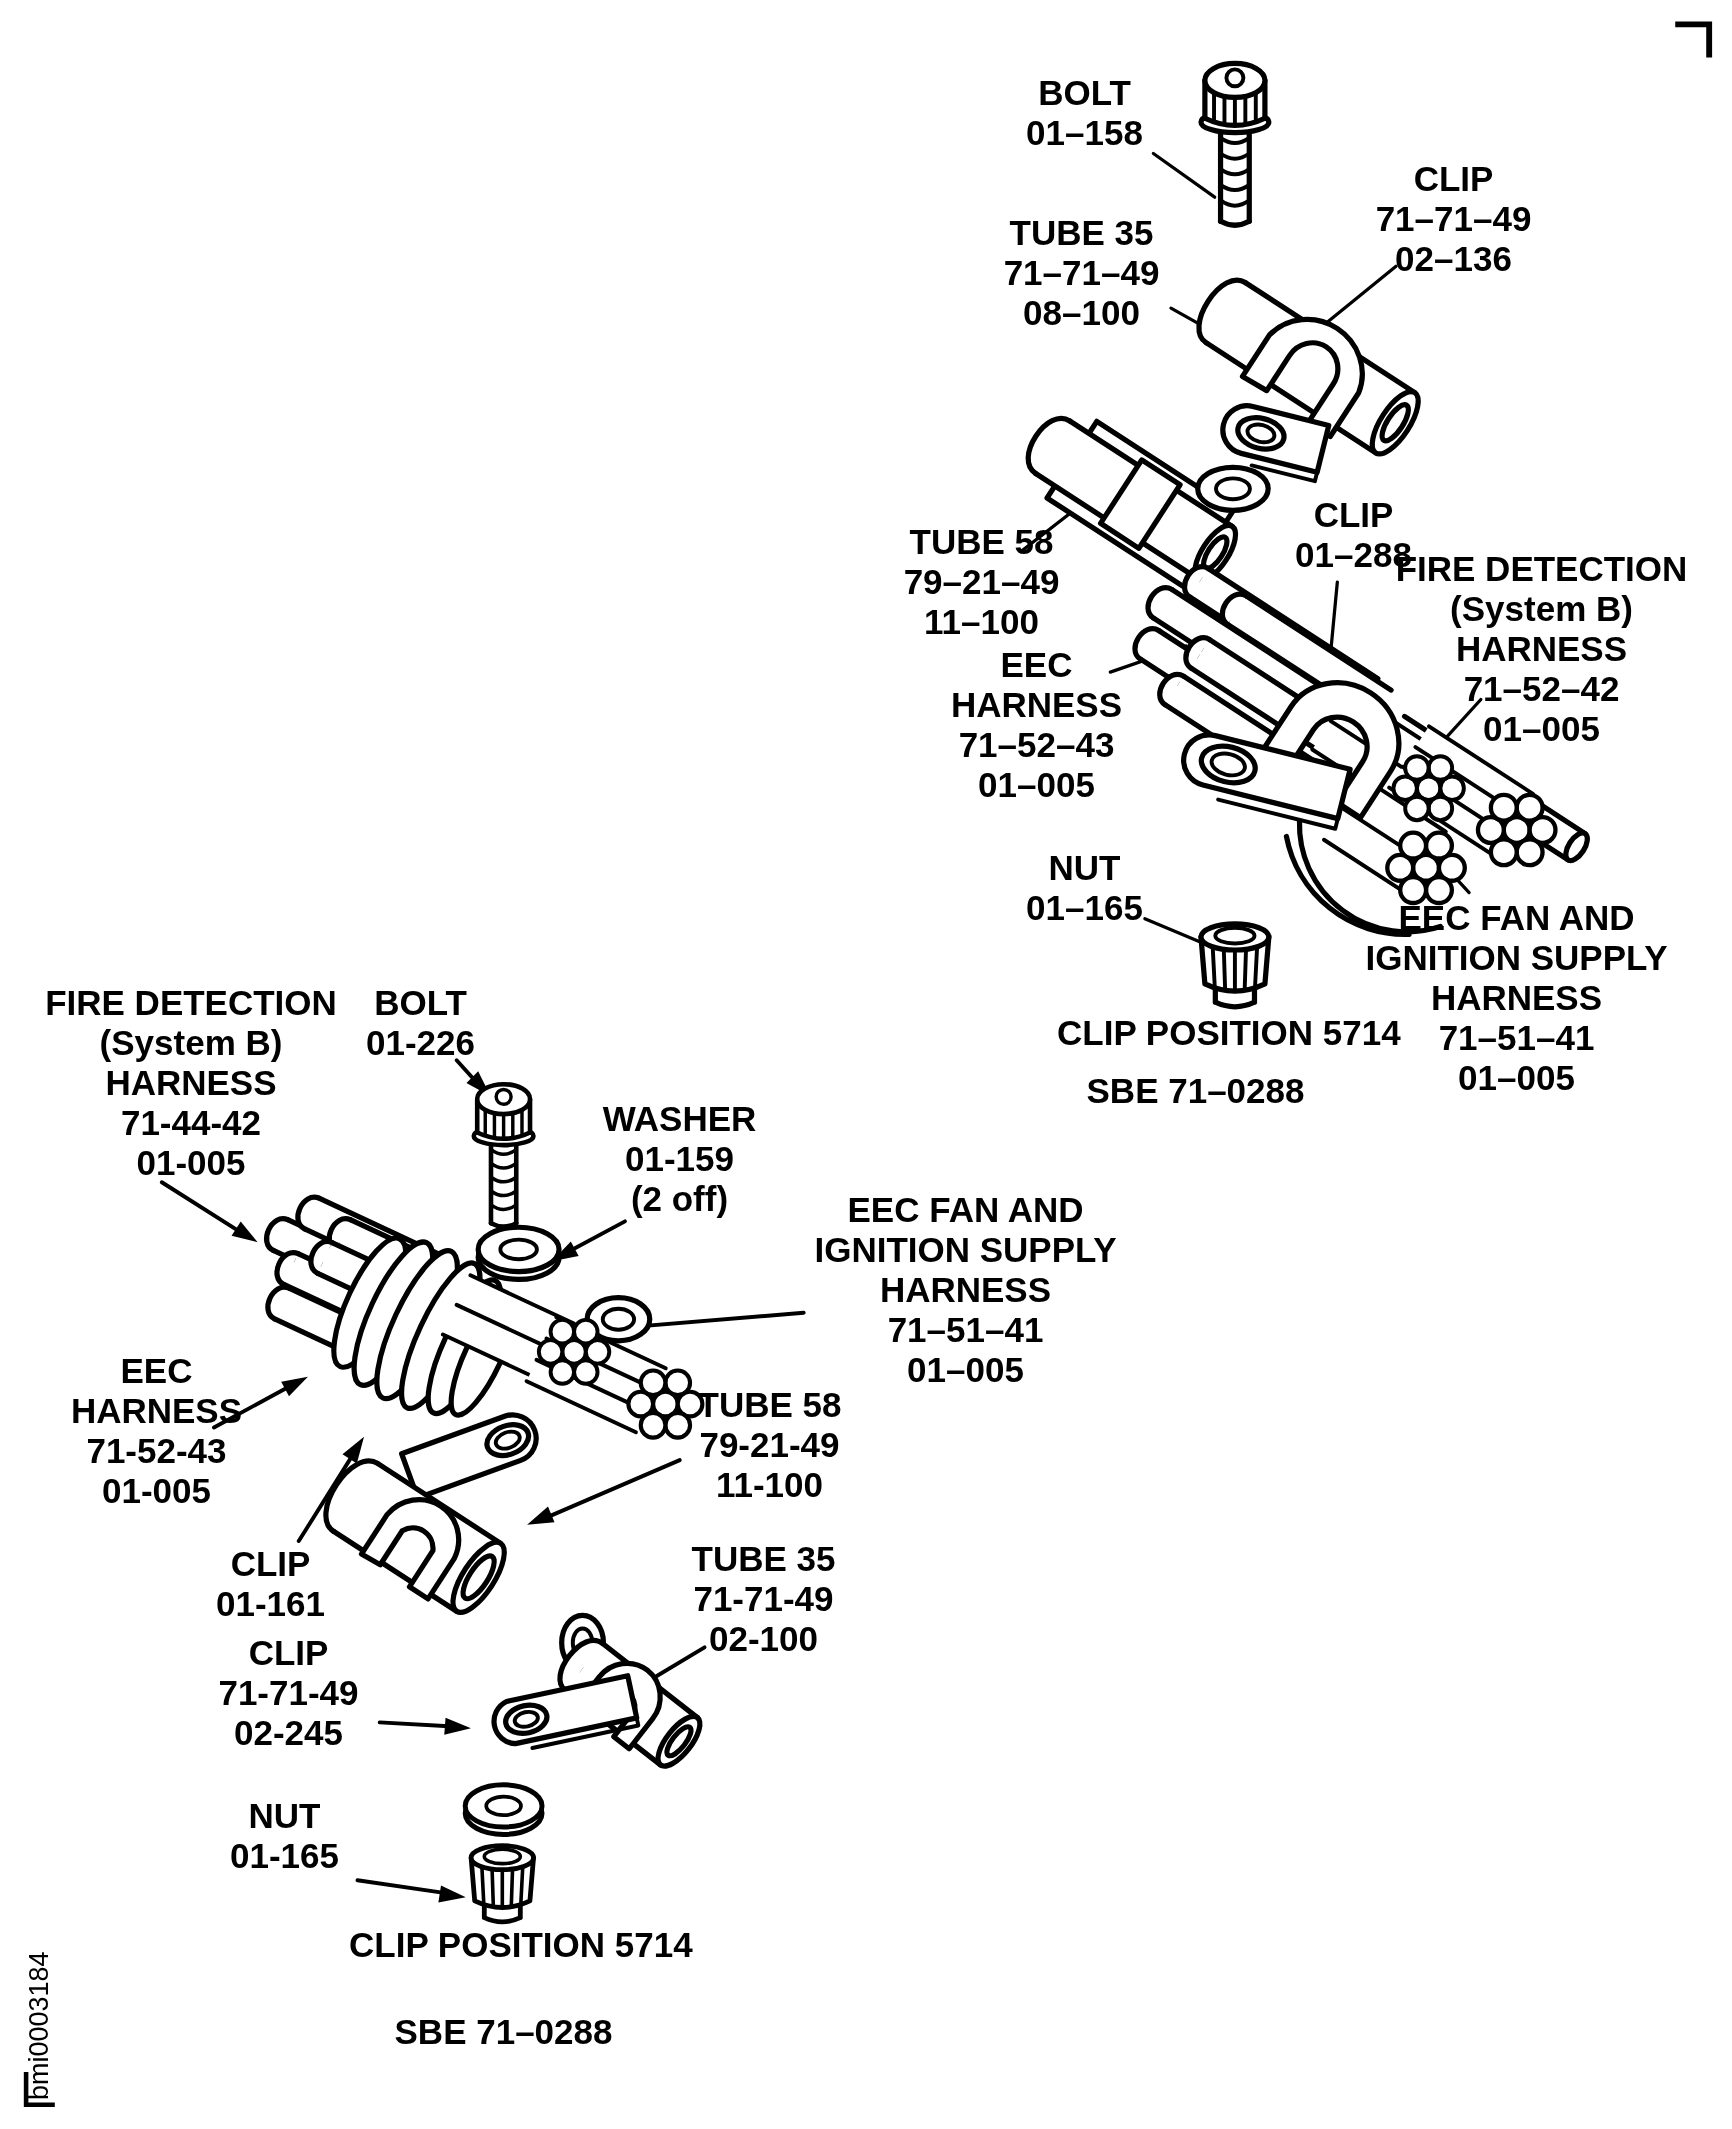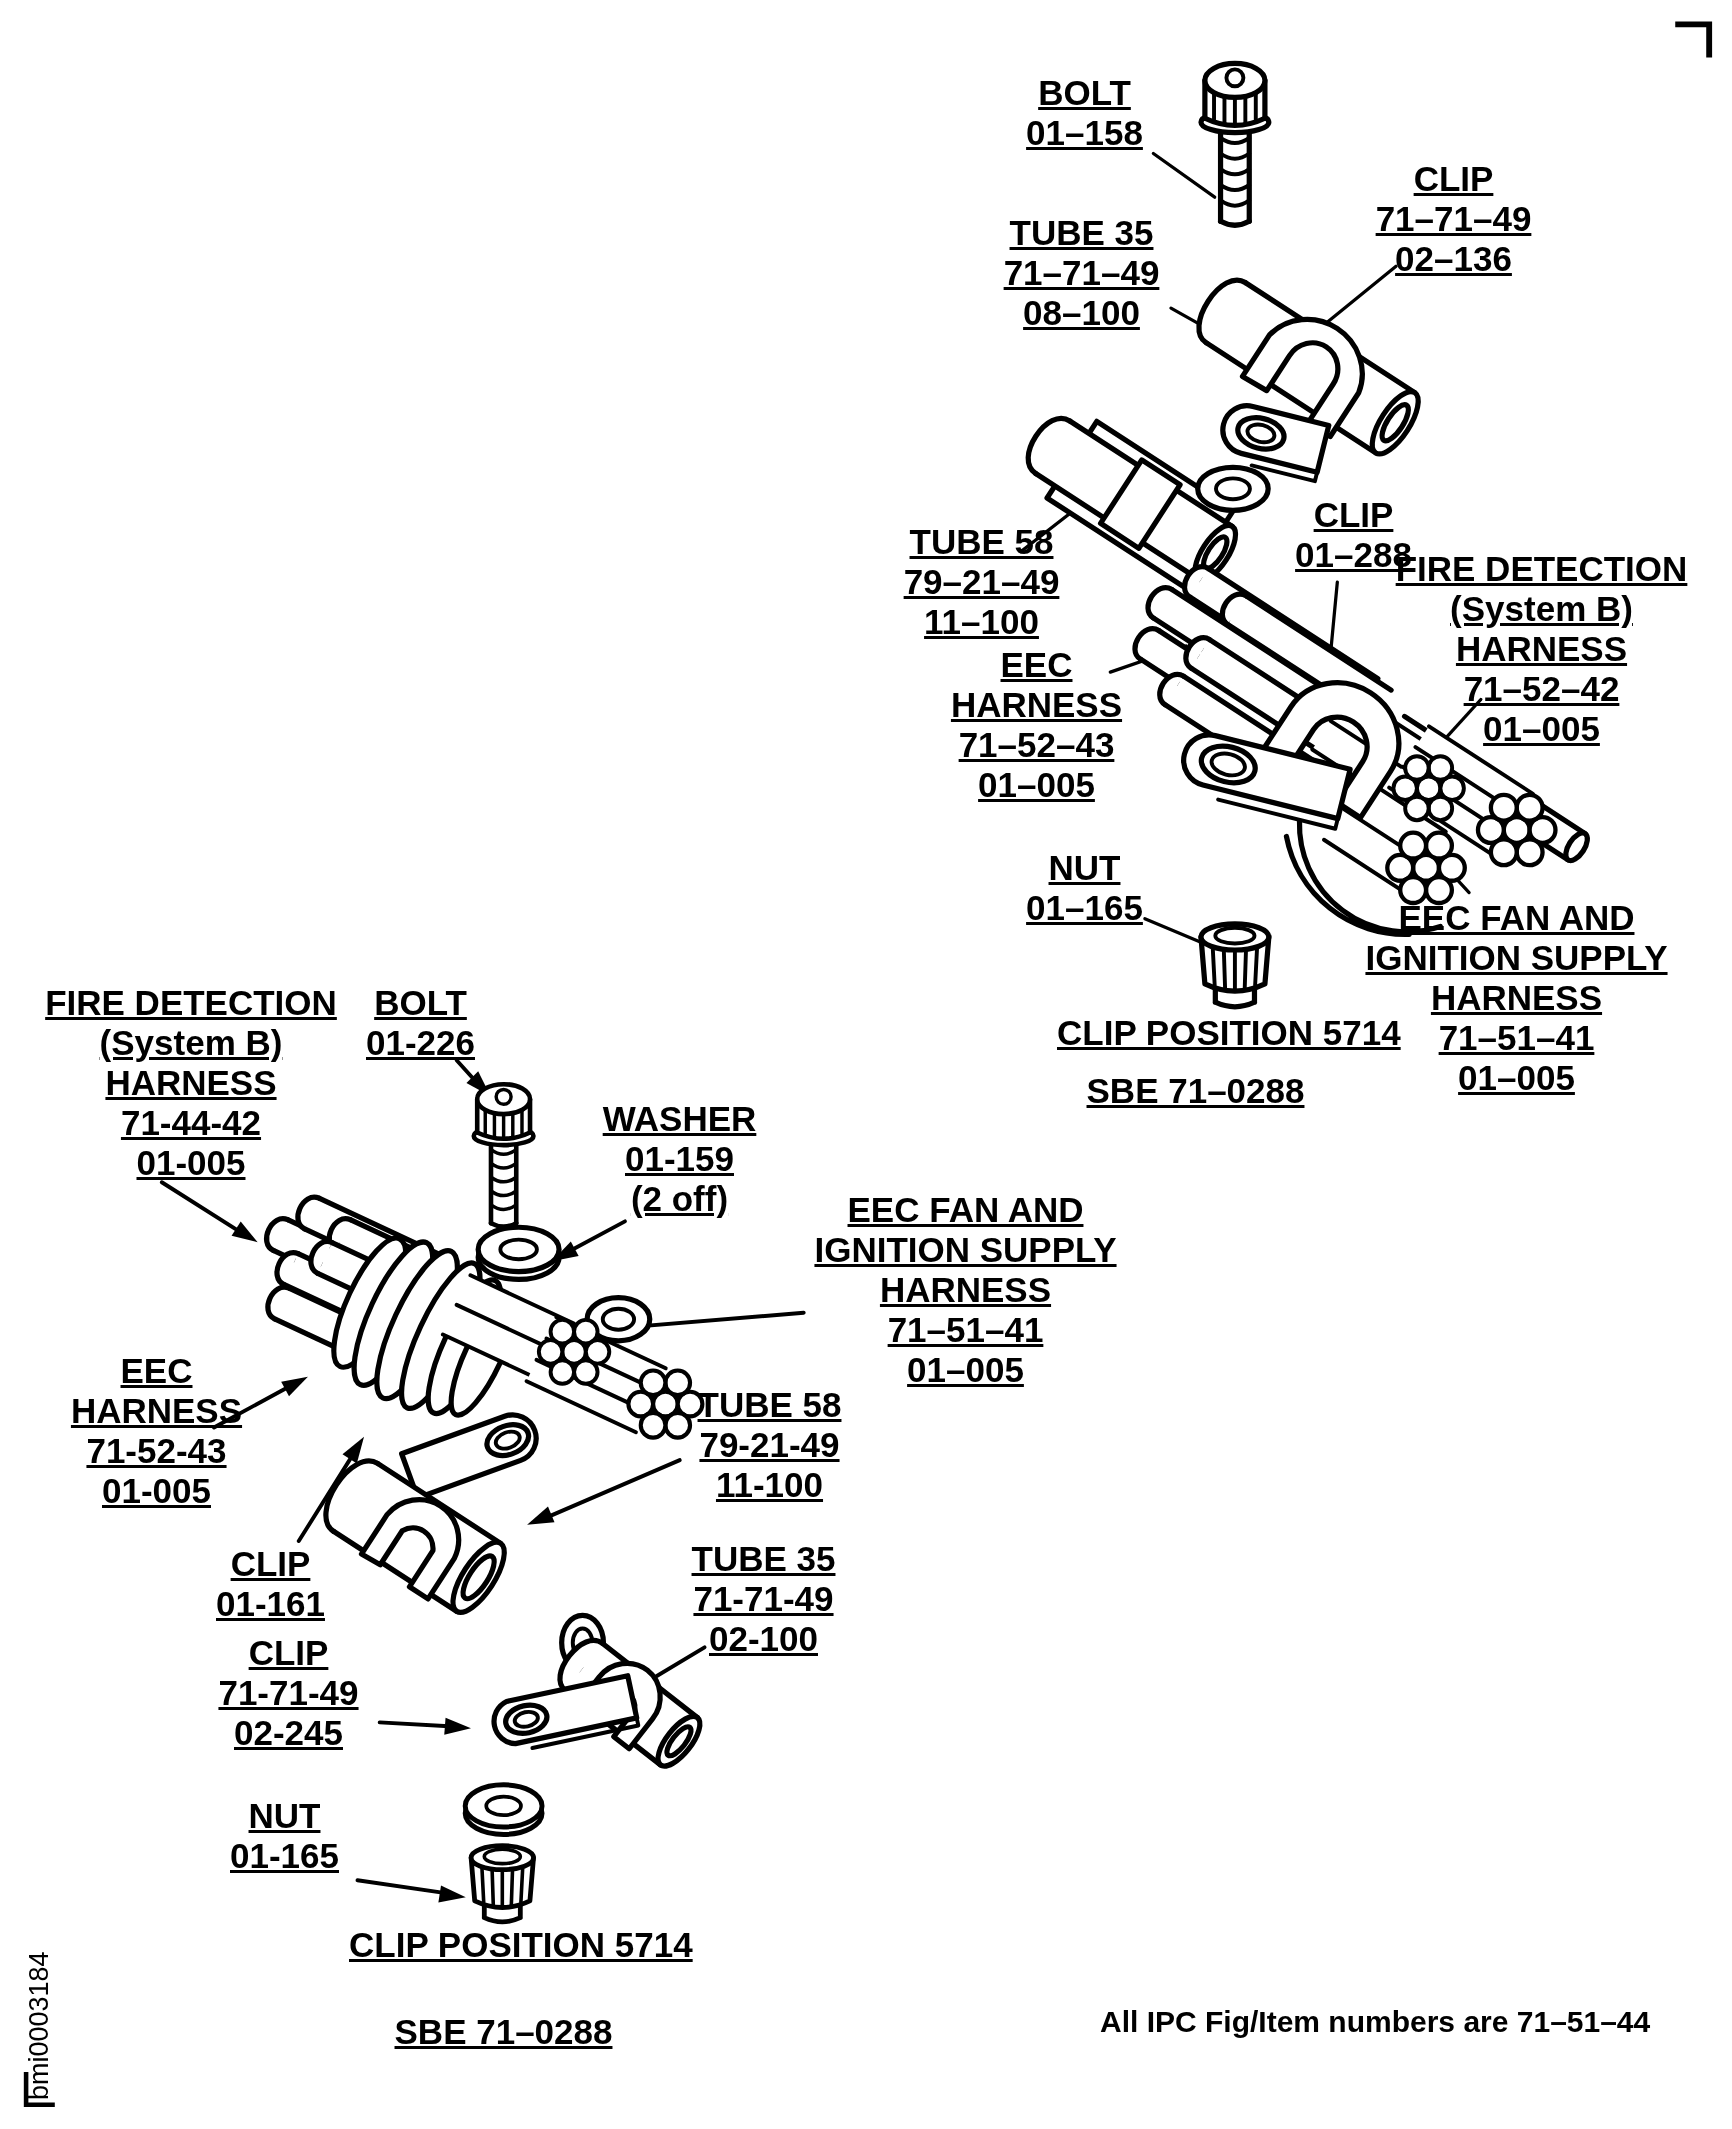--- a/index.html
+++ b/index.html
@@ -1,20 +1,20 @@
 <!DOCTYPE html>
 <html style="font-size:10.4px"><head>
 <meta charset="utf-8">
 <style>
   html,body{margin:0;padding:0;background:#fff;}
   .page{position:relative;width:1732px;height:2129px;background:#fff;overflow:hidden;
         font-family:"Liberation Sans",sans-serif;color:#000;}
   svg.art{position:absolute;left:0;top:0;}
   .lbl{position:absolute;width:339px;text-align:center;
-       font:700 35px/40px "Liberation Sans",sans-serif;color:#000;white-space:nowrap;text-decoration:underline;}
+       font:700 35px/40px "Liberation Sans",sans-serif;color:#000;white-space:nowrap;}
   .foot{position:absolute;text-align:left;font:700 30px/40px "Liberation Sans",sans-serif;}
   .docid{position:absolute;font:400 27px "Liberation Sans",sans-serif;
          transform:rotate(-90deg);transform-origin:0 0;white-space:nowrap;}
 </style>
 </head>
 <body>
 
 <div class="page">
 
 <svg class="art" width="1732" height="2129" viewBox="0 0 2655 3263">
@@ -419,19 +419,18 @@
     <div>01-165</div>
   </div>
   <div class="lbl" style="left:349px;top:1925px;">
     <div>CLIP POSITION 5714</div>
   </div>
   <div class="lbl" style="left:334px;top:2012px;">
     <div>SBE 71–0288</div>
   </div>
 
   <div class="foot" style="left:1100px;top:2002px;">
-    <div>All IPC Fig/Item numbers are 71–51–44</div>
   </div>
 
   <div class="docid" style="left:23.5px;top:2100px;">bmi0003184</div>
 
 </div>
 
 
 </body></html>

